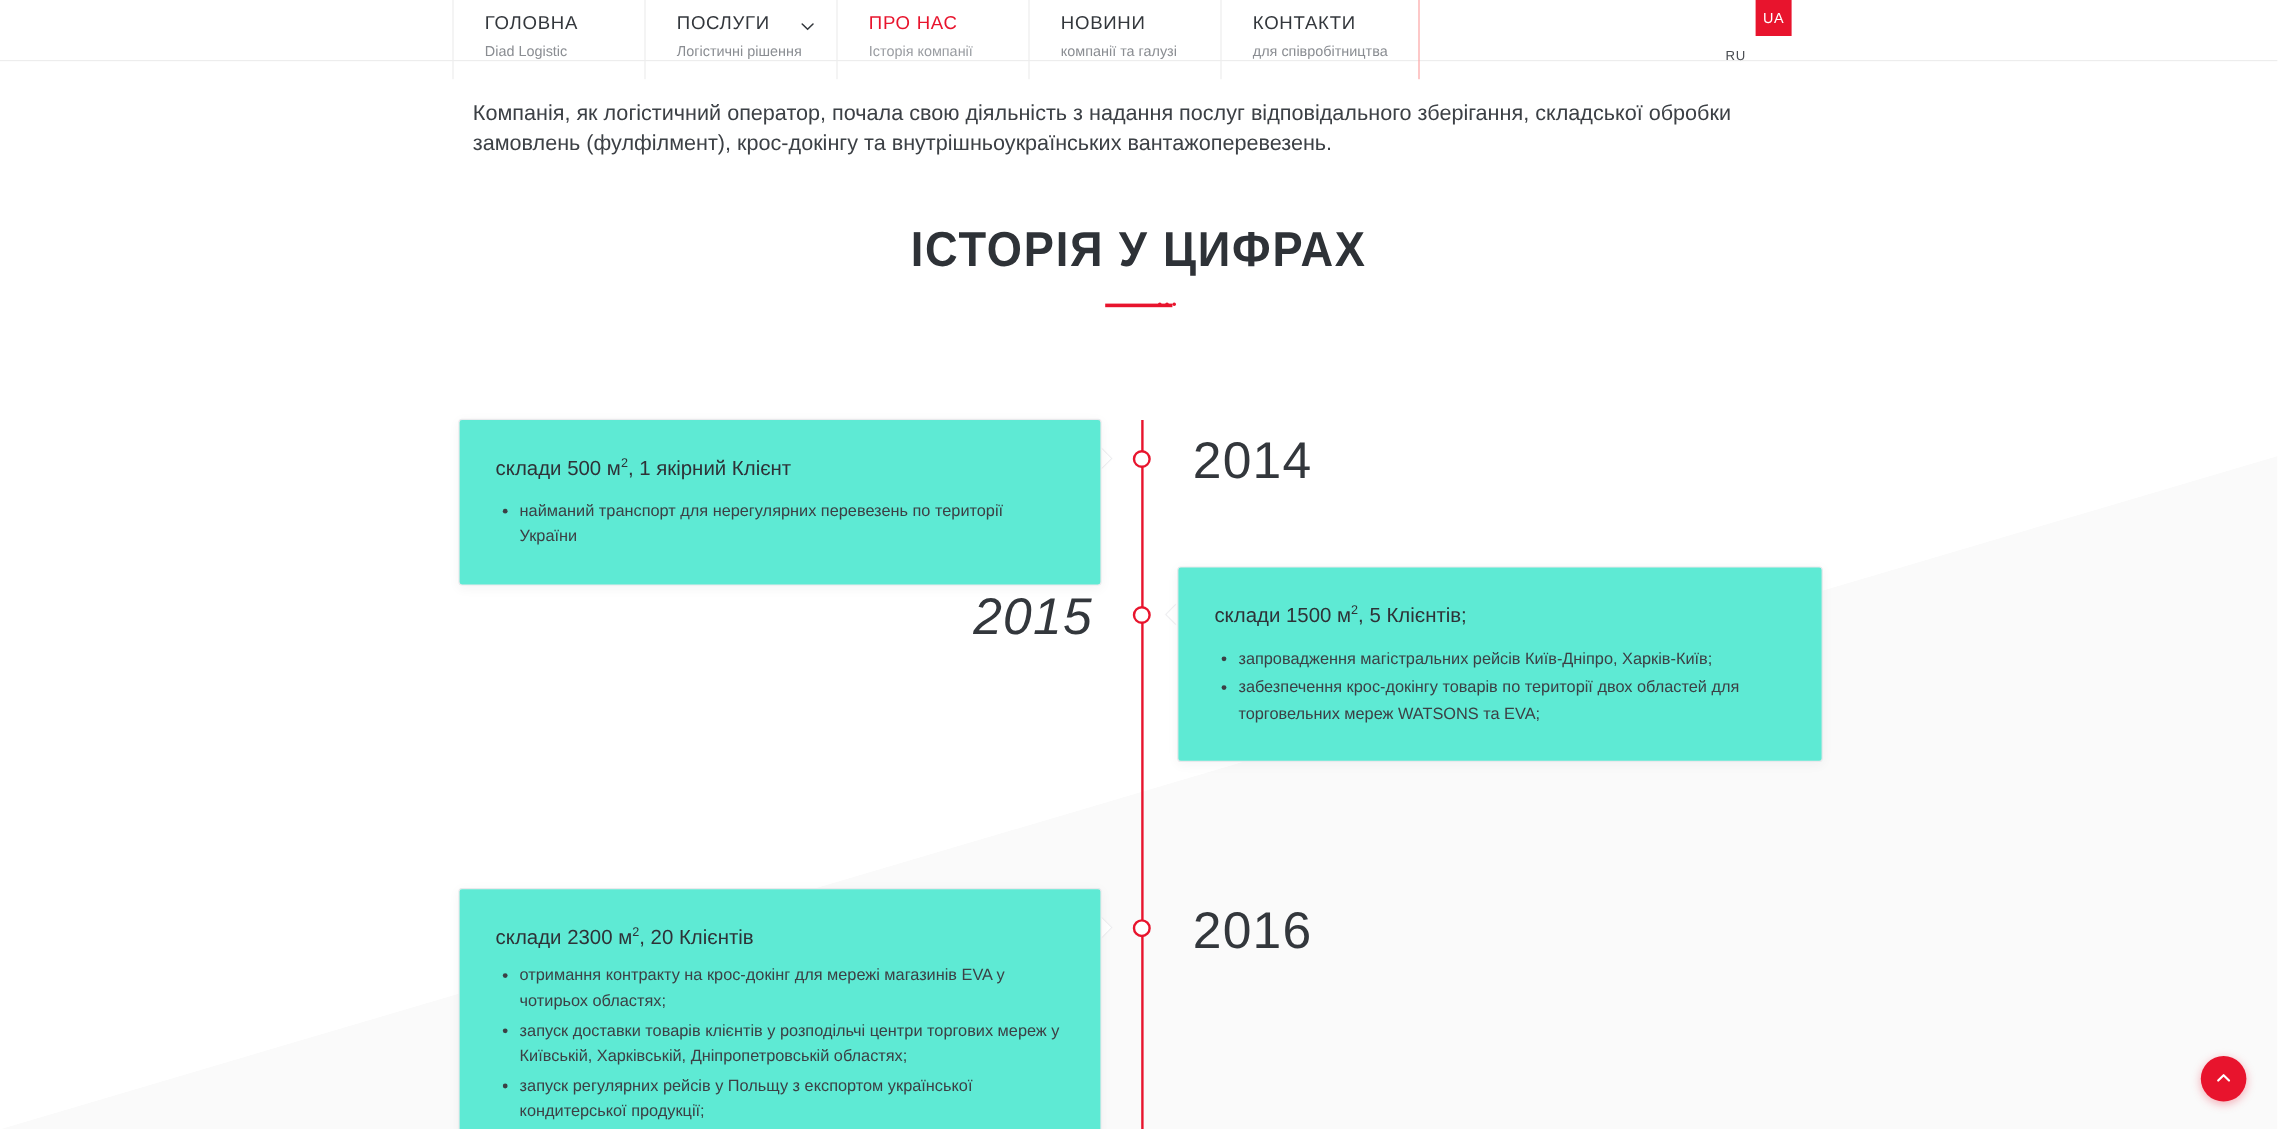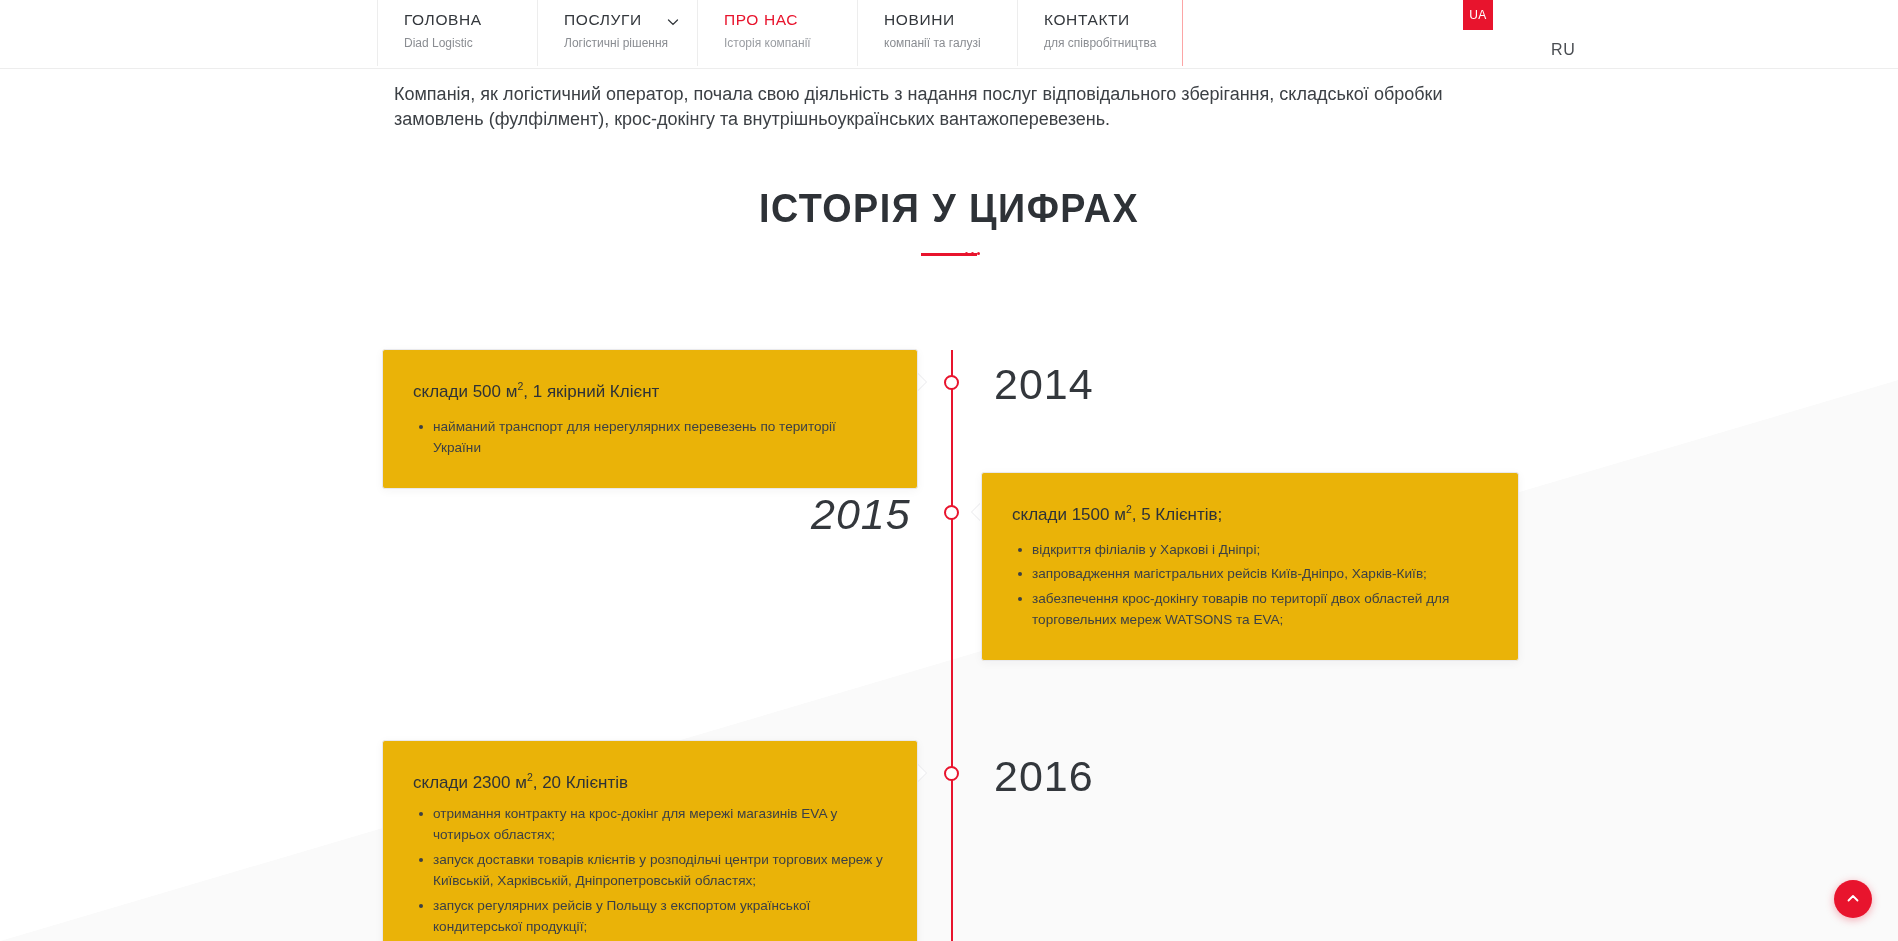--- a/index.html
+++ b/index.html
@@ -16,21 +16,21 @@
     left: 0; top: 60px;
     width: 1898px; height: 881px;
     overflow: hidden;
     z-index: 0;
   }
   .diag-bg svg { display: block; }
 
   
   .topbar {
     position: absolute; left: 0; top: 0;
-    width: 1898px; height: 69px;
+    width: 1898px; height: 51px;
     background: #ffffff;
     border-bottom: 1px solid #ededed;
     z-index: 20;
   }
   .nav {
     position: absolute;
     left: 377px; top: 0;
     height: 66px;
     display: flex;
     align-items: stretch;
@@ -77,22 +77,22 @@
     color: #ffffff;
     font-size: 12px;
     letter-spacing: .5px;
     display: flex;
     align-items: center;
     justify-content: center;
     cursor: pointer;
   }
   .lang-alt {
     position: absolute;
-    left: 1551px; top: 41px;
-    font-size: 16px;
+    left: 1438px; top: 41px;
+    font-size: 11px;
     letter-spacing: .6px;
     color: #4a4d52;
     cursor: pointer;
   }
 
   
   .intro {
     position: absolute;
     left: 394px; top: 82px;
     width: 1090px;
@@ -147,21 +147,21 @@
     position: absolute;
     width: 15px; height: 15px;
     border-radius: 50%;
     background: #ffffff;
     border: 2px solid #e8142d;
     z-index: 5;
   }
 
   .card {
     position: absolute;
-    background: #eab308;
+    background: #5eead4;
     border: 1px solid #e9e9ec;
     border-radius: 3px;
     box-shadow: 0 2px 10px rgba(30,30,40,.045);
     z-index: 4;
   }
   .card-title {
     font-size: 17px;
     color: #2e3237;
     line-height: 24px;
     padding: 24px 30px 0 30px;
@@ -304,21 +304,20 @@
 </div>
 <div class="year" style="left:994px; top:360px;">2014</div>
 
 <div class="node" style="left:944px; top:505px;"></div>
 <div class="ptr ptr-left" style="left:972px; top:503px;"></div>
 <div class="card" style="left:981px; top:472px; width:538px;">
   <div class="card-title">
     <span>склади 1500 м</span><sup>2</sup><span>, 5 Клієнтів;</span>
   </div>
   <ul>
-    <li>відкриття філіалів у Харкові і Дніпрі;</li>
     <li>запровадження магістральних рейсів Київ-Дніпро, Харків-Київ;</li>
     <li>забезпечення крос-докінгу товарів по території двох областей для торговельних мереж WATSONS та EVA;</li>
   </ul>
 </div>
 <div class="year" style="left:811px; top:490px;font-style:italic;">2015</div>
 
 <div class="node" style="left:944px; top:766px;"></div>
 <div class="ptr ptr-right" style="left:917px; top:764px;"></div>
 <div class="card tight" style="left:382px; top:740px; width:536px; height:210px;">
   <div class="card-title">

